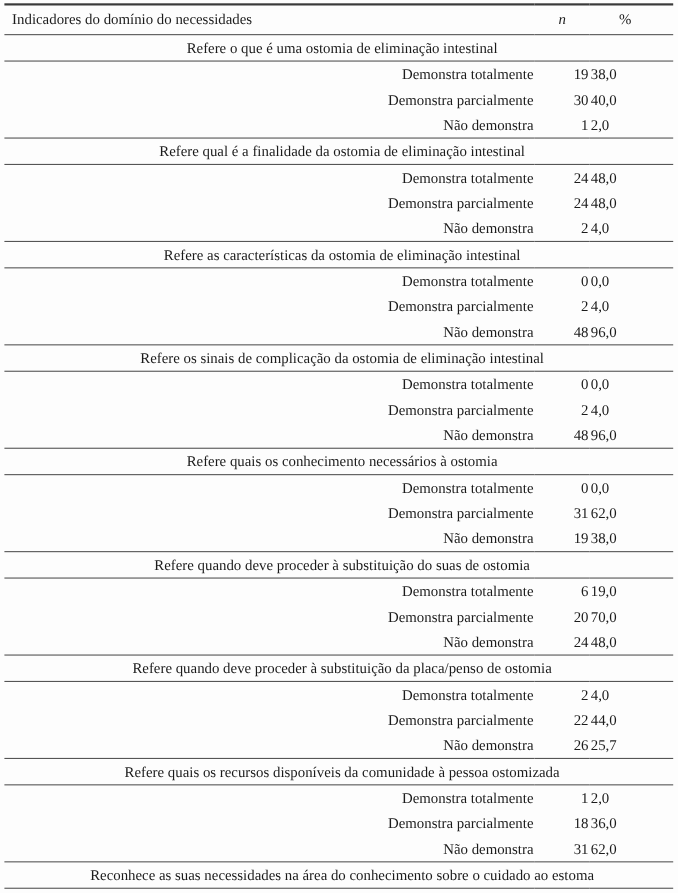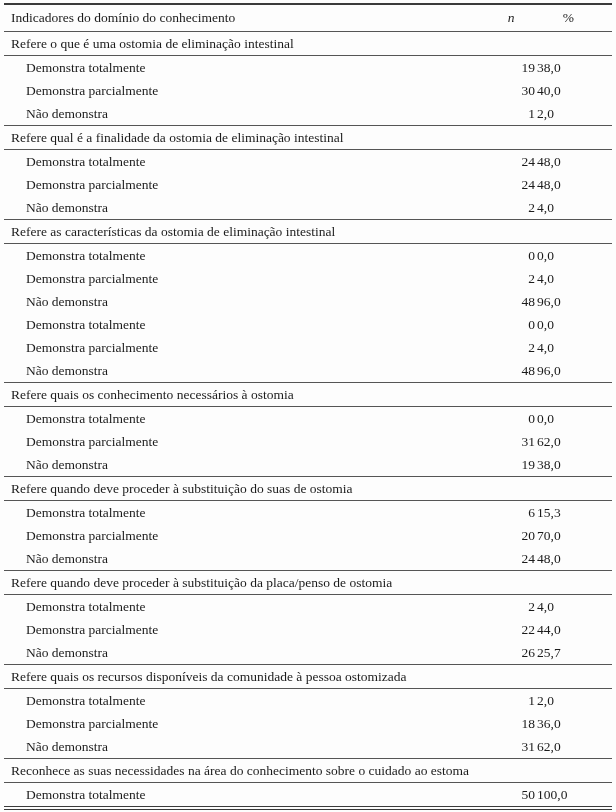--- a/index.html
+++ b/index.html
@@ -47,30 +47,30 @@
   th.h-n {
     text-align: center;
     font-style: italic;
   }
   th.h-pct {
     text-align: right;
     padding-right: 38px;
   }
   tr.section-row td {
     height: 21px;
-    text-align: left;
+    text-align: center;
     padding-left: 7px;
     border-top: 1px solid #555;
     border-bottom: 1px solid #555;
   }
   tr.data-row td {
     height: 21px;
   }
   td.label-cell {
-    text-align: left;
+    text-align: right;
     padding-left: 22px;
   }
   td.n-cell {
     text-align: right;
   }
   td.pct-cell {
     text-align: left;
     padding-right: 32px;
   }
 </style>
@@ -79,21 +79,21 @@
 
 <div class="page">
   <table class="indicators">
     <colgroup>
       <col class="c-label">
       <col class="c-n">
       <col class="c-pct">
     </colgroup>
     <thead>
       <tr class="header-row">
-        <th class="h-label">Indicadores do domínio do conhecimento</th>
+        <th class="h-label">Indicadores do domínio do necessidades</th>
         <th class="h-n">n</th>
         <th class="h-pct">%</th>
       </tr>
     </thead>
     <tbody>
 
     <tr class="section-row">
           <td colspan="3">Refere o que é uma ostomia de eliminação intestinal</td>
         </tr>
         <tr class="data-row">
@@ -140,20 +140,23 @@
         <tr class="data-row">
           <td class="label-cell">Demonstra parcialmente</td>
           <td class="n-cell">2</td>
           <td class="pct-cell">4,0</td>
         </tr>
         <tr class="data-row">
           <td class="label-cell">Não demonstra</td>
           <td class="n-cell">48</td>
           <td class="pct-cell">96,0</td>
         </tr>
+        <tr class="section-row">
+          <td colspan="3">Refere os sinais de complicação da ostomia de eliminação intestinal</td>
+        </tr>
         <tr class="data-row">
           <td class="label-cell">Demonstra totalmente</td>
           <td class="n-cell">0</td>
           <td class="pct-cell">0,0</td>
         </tr>
         <tr class="data-row">
           <td class="label-cell">Demonstra parcialmente</td>
           <td class="n-cell">2</td>
           <td class="pct-cell">4,0</td>
         </tr>
@@ -179,21 +182,21 @@
           <td class="label-cell">Não demonstra</td>
           <td class="n-cell">19</td>
           <td class="pct-cell">38,0</td>
         </tr>
         <tr class="section-row">
           <td colspan="3">Refere quando deve proceder à substituição do suas de ostomia</td>
         </tr>
         <tr class="data-row">
           <td class="label-cell">Demonstra totalmente</td>
           <td class="n-cell">6</td>
-          <td class="pct-cell">15,3</td>
+          <td class="pct-cell">19,0</td>
         </tr>
         <tr class="data-row">
           <td class="label-cell">Demonstra parcialmente</td>
           <td class="n-cell">20</td>
           <td class="pct-cell">70,0</td>
         </tr>
         <tr class="data-row">
           <td class="label-cell">Não demonstra</td>
           <td class="n-cell">24</td>
           <td class="pct-cell">48,0</td>

